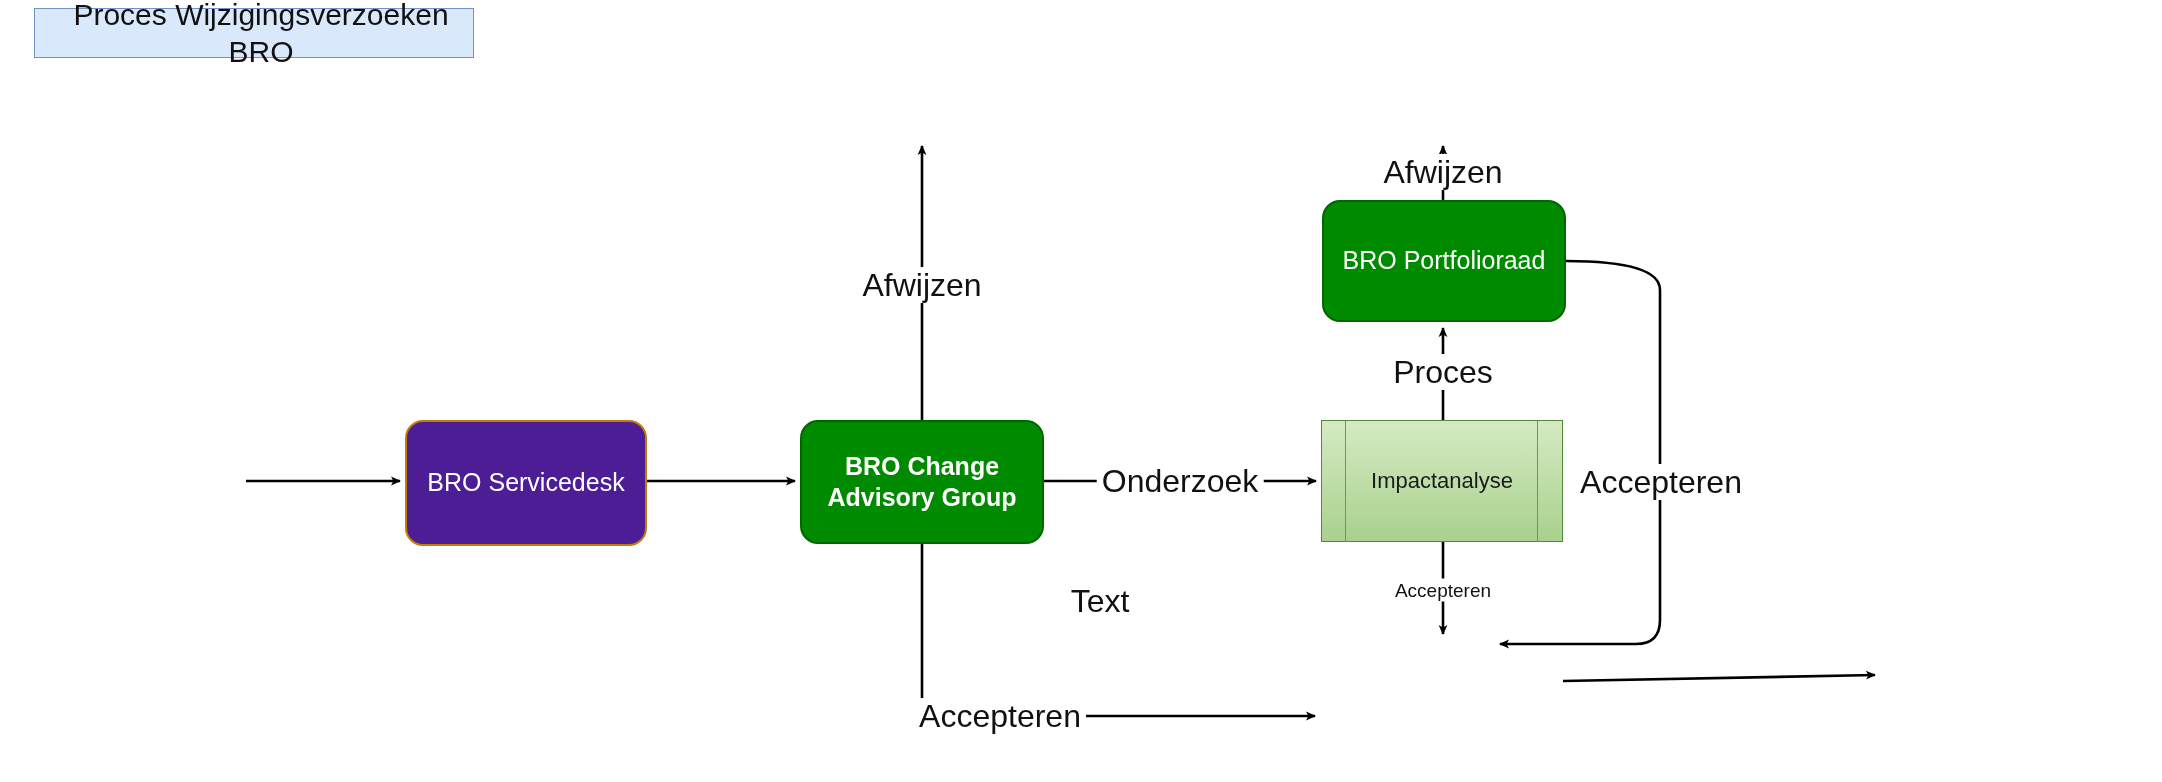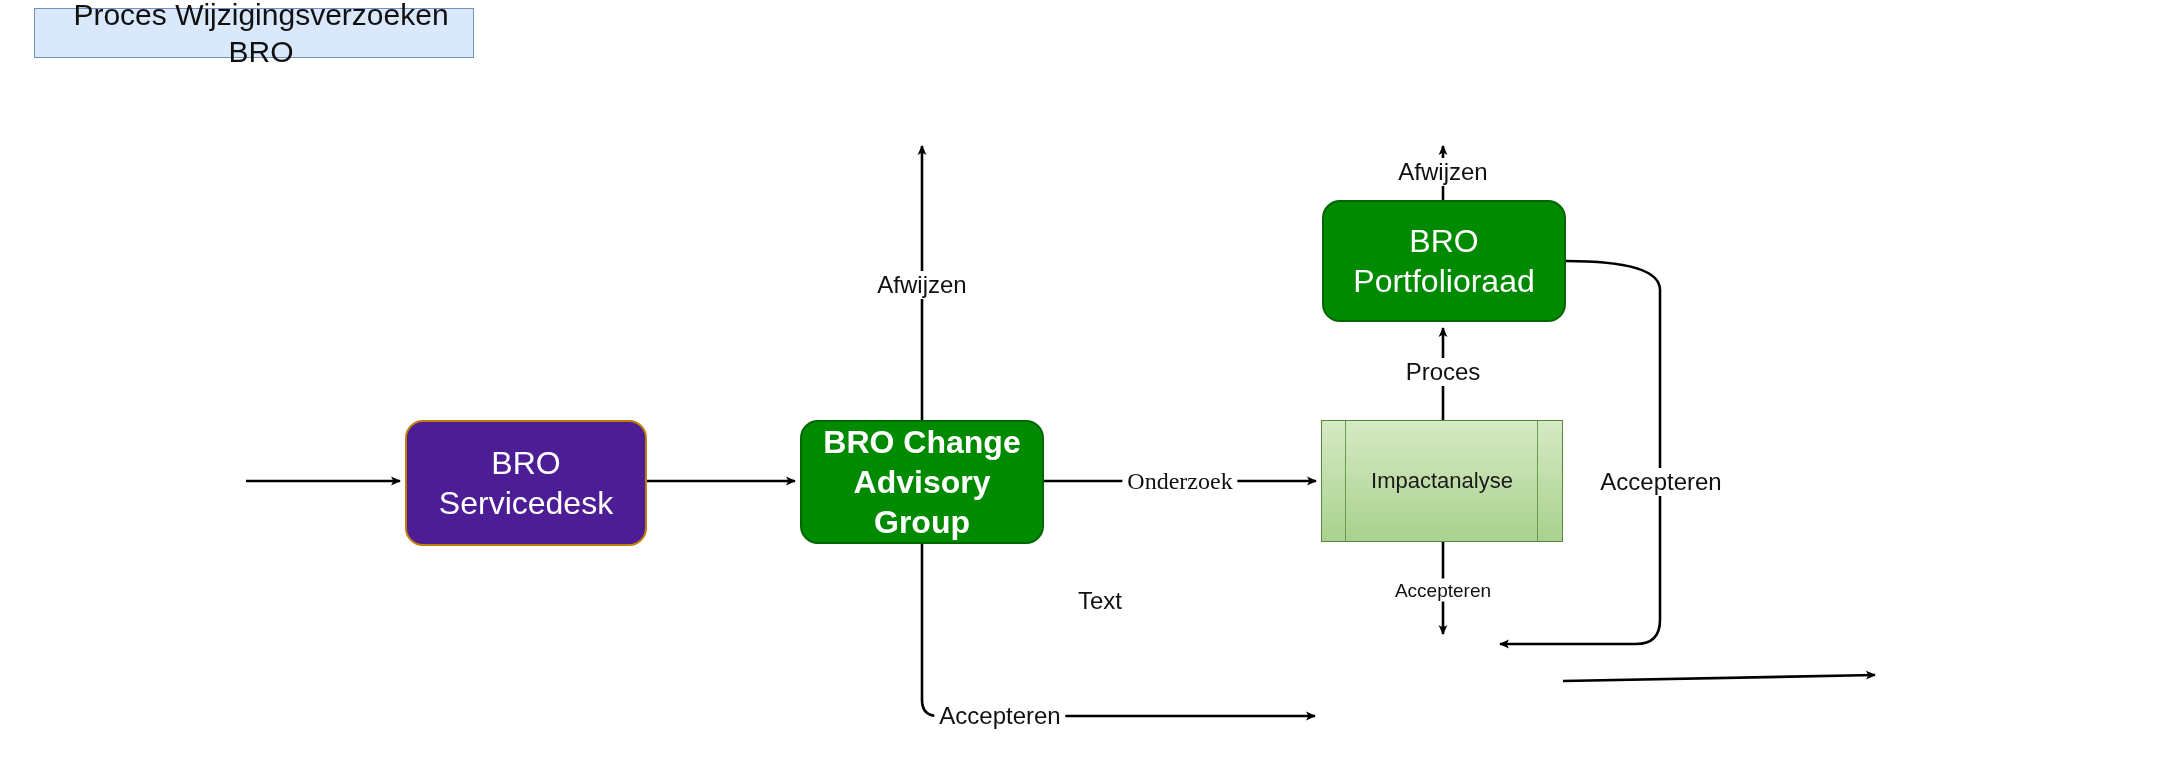--- a/index.html
+++ b/index.html
@@ -51,21 +51,21 @@
     font-size: 30px;
     justify-content: center;
     padding-left: 14px;
     margin-left: 26px;
   }
 
   
   .proc {
     border-radius: 18px;
     color: #ffffff;
-    font-size: 32px;
+    font-size: 25px;
   }
   #node-servicedesk {
     left: 405px; top: 420px; width: 242px; height: 126px;
     background: #4c1d95;
     border: 2px solid #C07D08;
   }
   #node-cab {
     left: 800px; top: 420px; width: 244px; height: 124px;
     background: #008A00;
     border: 2px solid #006600;
@@ -138,21 +138,21 @@
     z-index: -1;
   }
   #node-backlog .lbl { margin-top: 30px; }
 
   
   .edge-label {
     position: absolute;
     color: #111111;
     background: #ffffff;
     white-space: nowrap;
-    font-size: 24px;
+    font-size: 32px;
     line-height: 1;
     padding: 2px 5px;
     transform: translate(-50%, -50%);
   }
   .edge-label.small { font-size: 19px; }
 </style>
 </head>
 <body>
 
 <div id="canvas">
@@ -251,21 +251,21 @@
       <ellipse cx="140" cy="38" rx="138" ry="36" fill="#1239E8" stroke="#0B1E8C" stroke-width="2"></ellipse>
     </svg>
     <span class="lbl">BRO
 Programmabacklog</span>
   </div>
 
   <div class="edge-label" style="left:922px; top:285px;">Afwijzen</div>
 
   <div class="edge-label" style="left:1443px; top:172px;">Afwijzen</div>
 
-  <div class="edge-label" style="left:1180px; top:481px;font-family:Liberation Serif, serif;">Onderzoek</div>
+  <div class="edge-label" style="left:1180px; top:481px;">Onderzoek</div>
 
   <div class="edge-label" style="left:1443px; top:372px;">Proces</div>
 
   <div class="edge-label" style="left:1661px; top:482px;">Accepteren</div>
 
   <div class="edge-label small" style="left:1443px; top:590px;">Accepteren</div>
 
   <div class="edge-label" style="left:1000px; top:716px;">Accepteren</div>
 
   <div class="edge-label" style="left:1100px; top:601px;">Text</div>

